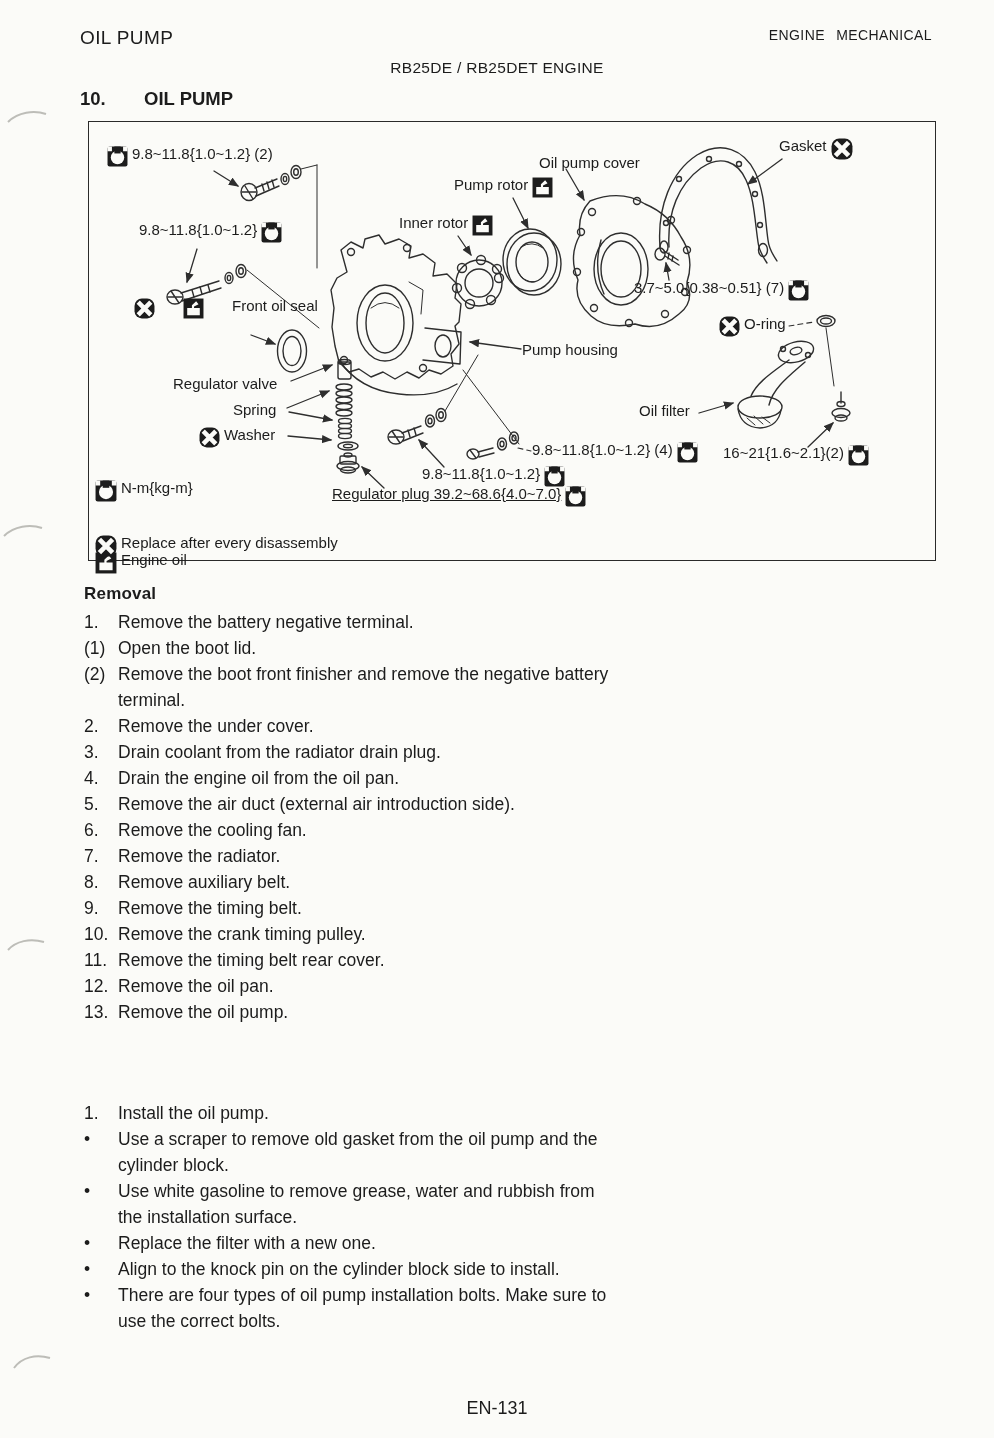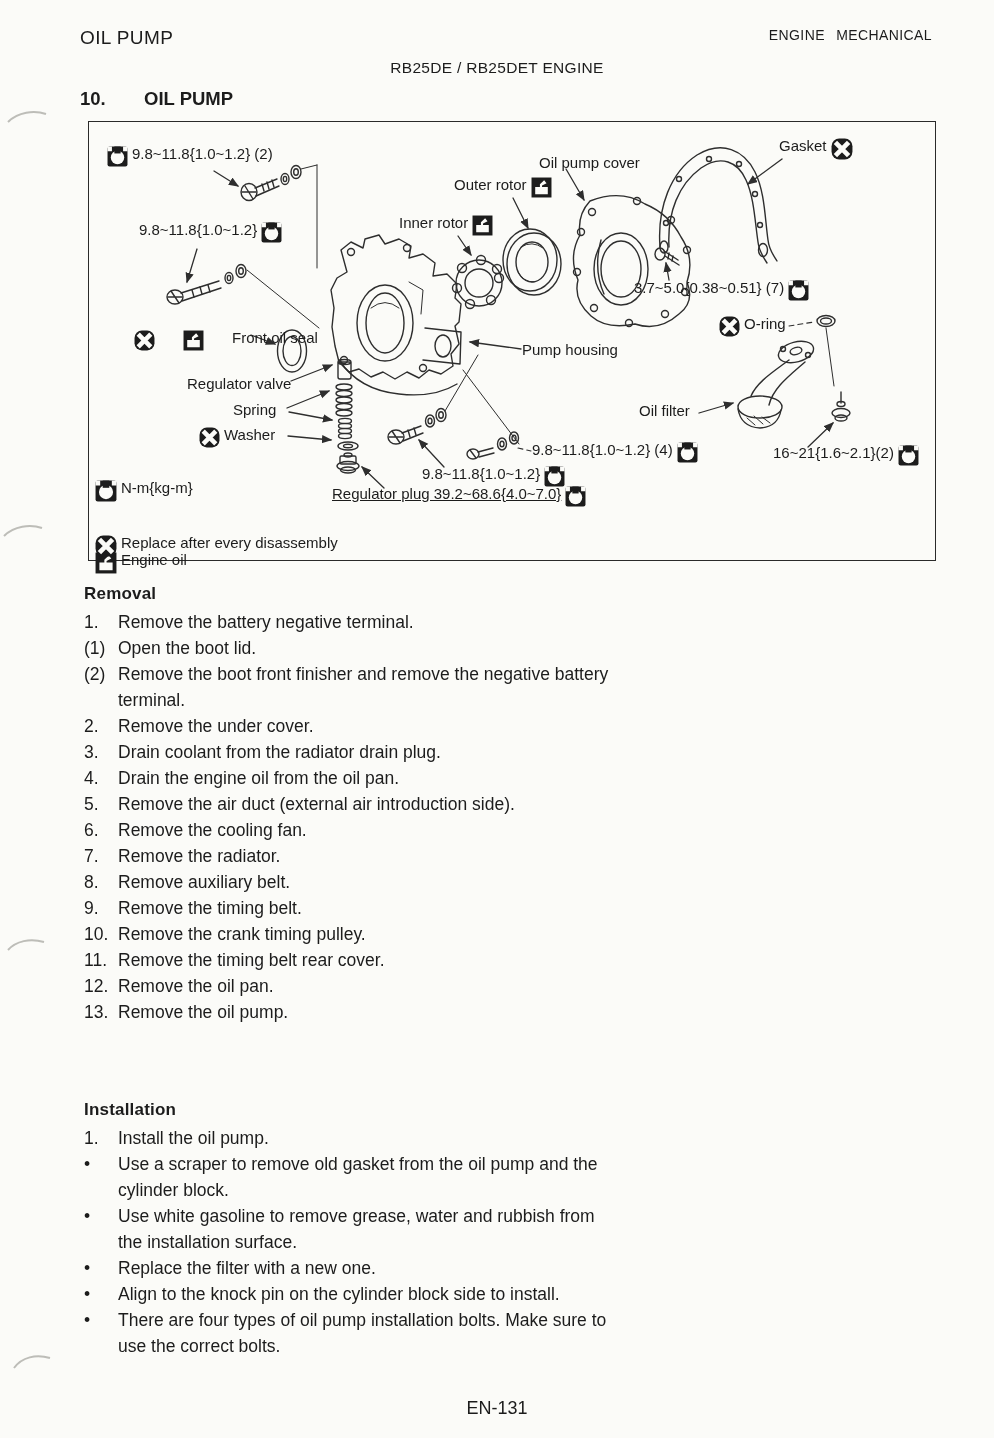--- a/index.html
+++ b/index.html
@@ -289,51 +289,51 @@
     <span>9.8~11.8{1.0~1.2} (2)</span>
   </div>
 
   <div class="dl" style="left:50px; top:100px;">
     <span>9.8~11.8{1.0~1.2}</span>
     <svg class="ic">
         <use href="#sym-torque"></use>
       </svg>
   </div>
 
-  <div class="dl" style="left:45px; top:208px;gap:28px;">
+  <div class="dl" style="left:45px; top:176px;gap:28px;">
     <svg class="ic">
         <use href="#sym-replace"></use>
       </svg>
     <svg class="ic">
         <use href="#sym-oil"></use>
       </svg>
     <span>Front oil seal</span>
   </div>
 
-  <div class="dl" style="left:98px; top:254px;">
+  <div class="dl" style="left:84px; top:254px;">
     <span>Regulator valve</span>
   </div>
 
   <div class="dl" style="left:144px; top:280px;">
     <span>Spring</span>
   </div>
 
   <div class="dl" style="left:110px; top:305px;">
     <svg class="ic">
         <use href="#sym-replace"></use>
       </svg>
     <span>Washer</span>
   </div>
 
   <div class="dl" style="left:450px; top:33px;">
     <span>Oil pump cover</span>
   </div>
 
   <div class="dl" style="left:365px; top:55px;">
-    <span>Outer rotor</span>
+    <span>Pump rotor</span>
     <svg class="ic">
         <use href="#sym-oil"></use>
       </svg>
   </div>
 
   <div class="dl" style="left:310px; top:93px;">
     <span>Inner rotor</span>
     <svg class="ic">
         <use href="#sym-oil"></use>
       </svg>
@@ -382,21 +382,21 @@
       </svg>
   </div>
 
   <div class="dl" style="left:243px; top:364px;text-decoration:underline;">
     <span>Regulator plug 39.2~68.6{4.0~7.0}</span>
     <svg class="ic">
         <use href="#sym-torque"></use>
       </svg>
   </div>
 
-  <div class="dl" style="left:684px; top:323px;">
+  <div class="dl" style="left:634px; top:323px;">
     <span>16~21{1.6~2.1}(2)</span>
     <svg class="ic">
         <use href="#sym-torque"></use>
       </svg>
   </div>
 
   <div class="dl" style="left:6px; top:358px;">
     <svg class="ic-lg">
         <use href="#sym-torque"></use>
       </svg>
@@ -474,21 +474,20 @@
       <span class="mk">12.</span>
       <span class="tx">Remove the oil pan.</span>
     </div>
   <div class="li">
       <span class="mk">13.</span>
       <span class="tx">Remove the oil pump.</span>
     </div>
 </section>
 
 <section class="txt-section install" style="top:1100px; width:570px;">
-  <h2>Installation</h2>
   <div class="li">
       <span class="mk">1.</span>
       <span class="tx">Install the oil pump.</span>
     </div>
   <div class="li">
       <span class="mk">•</span>
       <span class="tx">Use a scraper to remove old gasket from the oil pump and the cylinder block.</span>
     </div>
   <div class="li">
       <span class="mk">•</span>

